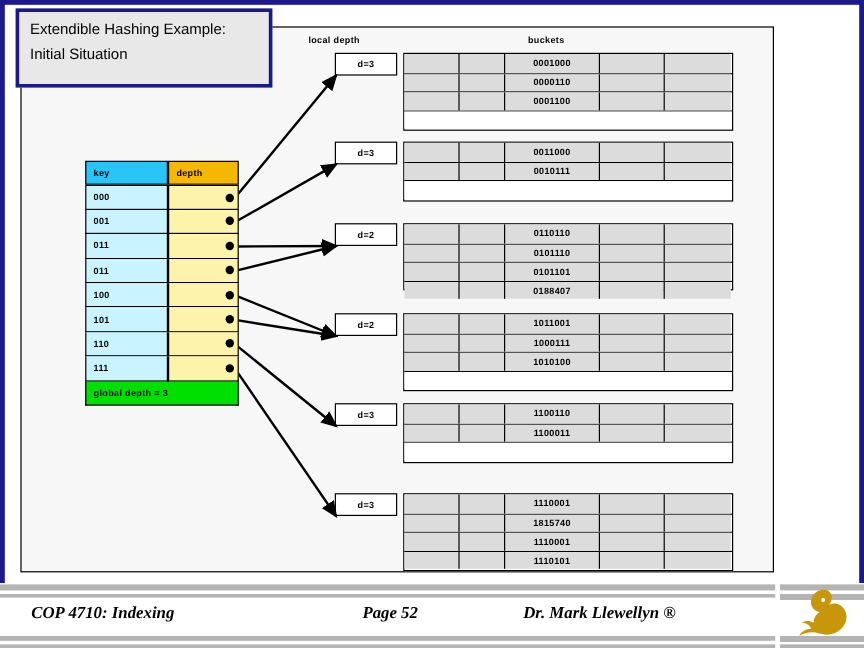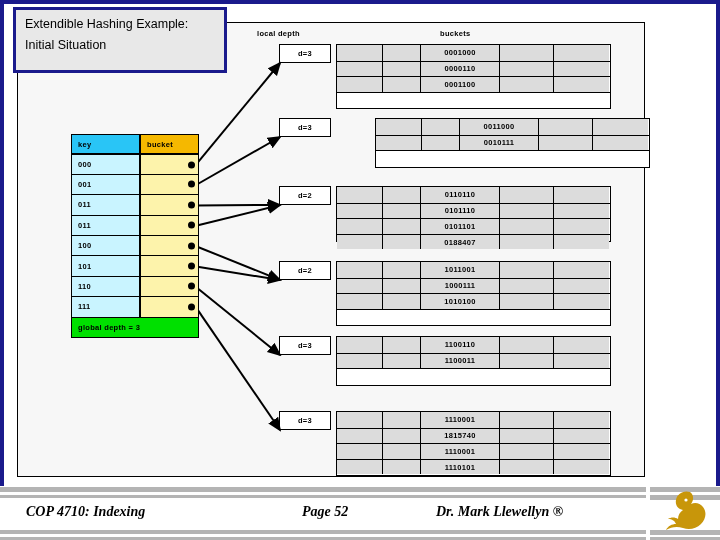--- a/index.html
+++ b/index.html
@@ -100,21 +100,21 @@
     <div class="title-line">Extendible Hashing Example:</div>
     <div class="title-line">Initial Situation</div>
   </div>
 
   <div class="caption" id="cap-local">local depth</div>
   <div class="caption" id="cap-buckets">buckets</div>
 
   <div id="directory">
     <div class="dir-row dir-head">
       <div class="dir-cell dir-key">key</div>
-      <div class="dir-cell dir-buk">bucket</div>
+      <div class="dir-cell dir-buk">depth</div>
     </div>
     <div id="dir-rows">
         <div class="dir-row">
           <div class="dir-cell dir-key">000</div>
           <div class="dir-cell dir-buk">
             <span class="dot"></span>
           </div>
         </div>
         <div class="dir-row">
           <div class="dir-cell dir-key">001</div>
@@ -187,21 +187,21 @@
             <div class="gc c4"></div>
             <div class="gc c5"></div>
           </div>
           <div class="grid-row">
             <div class="grid-blank" style="width: 100%;"></div>
           </div>
         </div>
       </div>
       <div class="bucket" style="left: 279px; top: 118px;">
         <div class="depth-box">d=3</div>
-        <div class="grid" style="height: 49.8px; margin-left: 39px;">
+        <div class="grid" style="height: 49.8px;">
           <div class="grid-row">
             <div class="gc c1"></div>
             <div class="gc c2"></div>
             <div class="gc c3">0011000</div>
             <div class="gc c4"></div>
             <div class="gc c5"></div>
           </div>
           <div class="grid-row">
             <div class="gc c1"></div>
             <div class="gc c2"></div>

